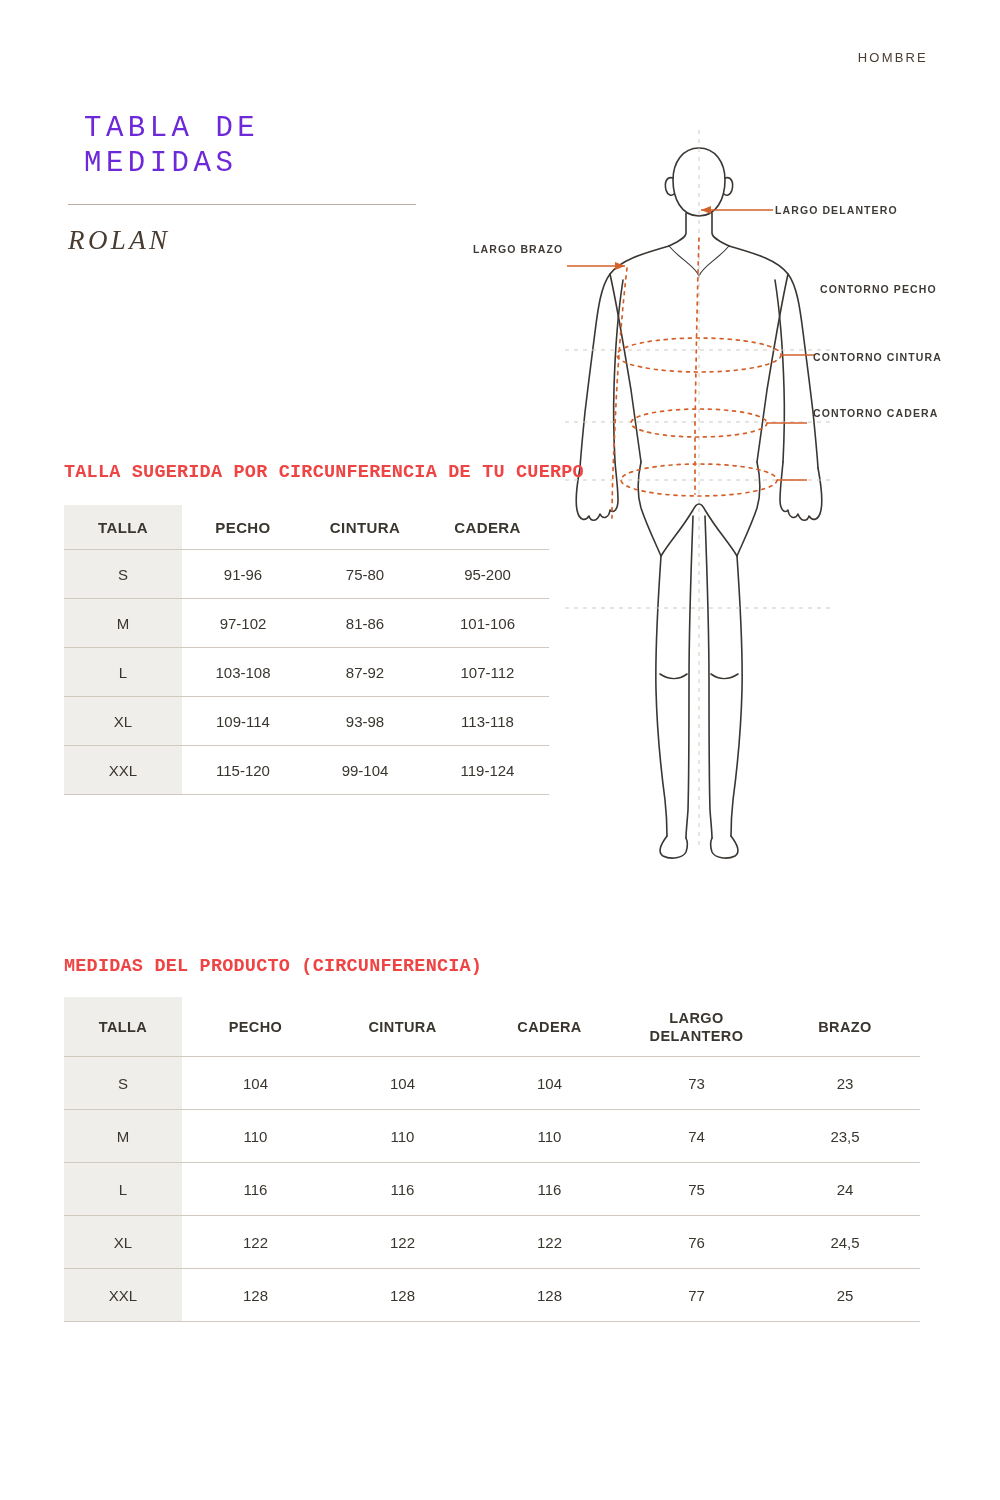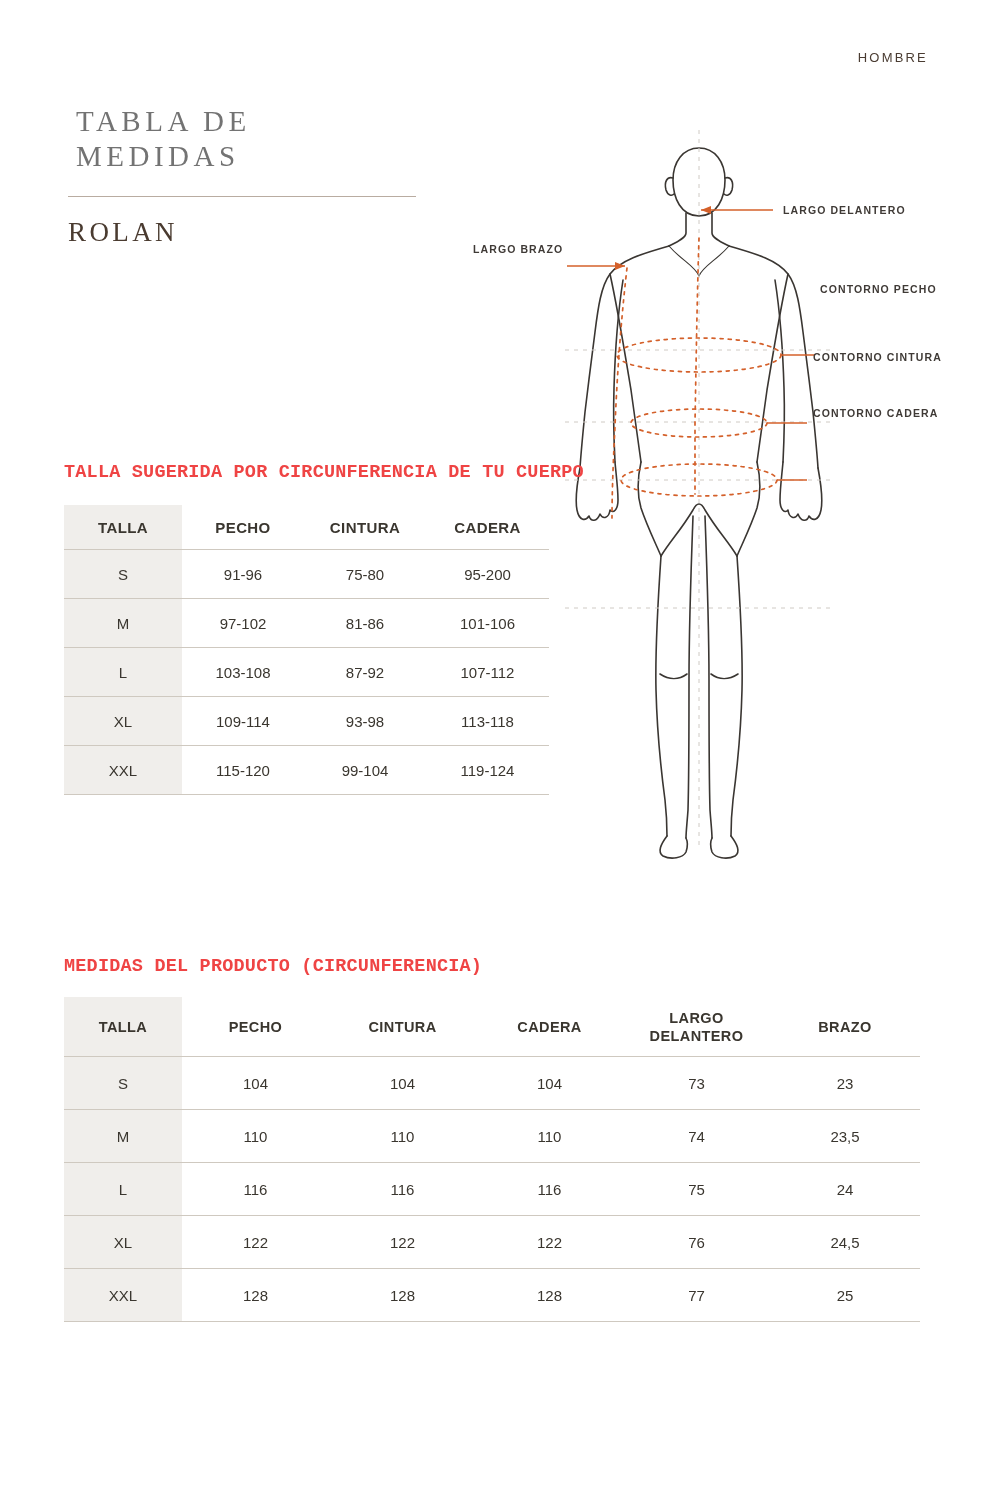--- a/index.html
+++ b/index.html
@@ -27,62 +27,63 @@
     color: #4a3c32;
   }
 
   .title-block {
     position: absolute;
     top: 96px;
     left: 68px;
     width: 360px;
   }
   .main-title {
-    font-family: Liberation Serif, serif;
+    font-family: Liberation Mono, monospace;
     font-size: 29px;
     letter-spacing: 4.5px;
-    color: #737373;
+    color: #6d28d9;
     font-weight: normal;
-    margin: 8px;
+    margin: 16px;
     line-height: 1.2;
   }
   .title-rule {
     height: 1px;
     background: #b9aca1;
     margin: 22px 0 20px 0;
     width: 348px;
   }
   .sub-title {
     font-family: "Liberation Serif", serif;
     font-size: 27px;
     letter-spacing: 3.4px;
     color: #4a3b30;
     font-weight: normal;
     margin: 0;
+    font-style: italic;
   }
 
   
   .figure-panel {
     position: absolute;
     top: 70px;
     left: 455px;
     width: 530px;
     height: 790px;
   }
   .figure-panel svg { display: block; }
 
   .fig-label {
     position: absolute;
     font-size: 10.5px;
     font-weight: bold;
     letter-spacing: 1.1px;
     color: #3f3a36;
     white-space: nowrap;
   }
-  .lbl-largo-delantero { top: 134px; left: 328px; }
+  .lbl-largo-delantero { top: 134px; left: 320px; }
   .lbl-largo-brazo     { top: 173px; left: 18px; }
   .lbl-contorno-pecho  { top: 213px; left: 365px; }
   .lbl-contorno-cintura{ top: 281px; left: 358px; }
   .lbl-contorno-cadera { top: 337px; left: 358px; }
 
   
   .section-heading {
     position: absolute;
     font-size: 18.5px;
     font-weight: bold;

